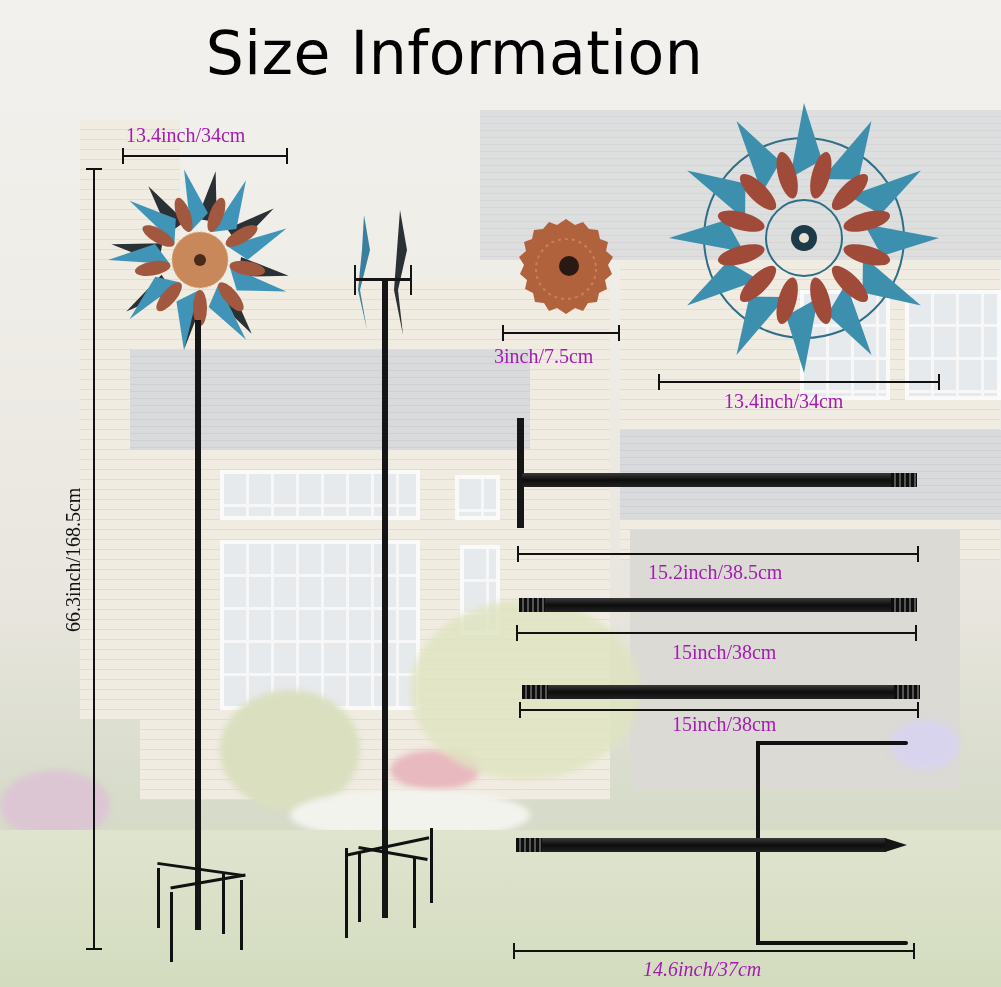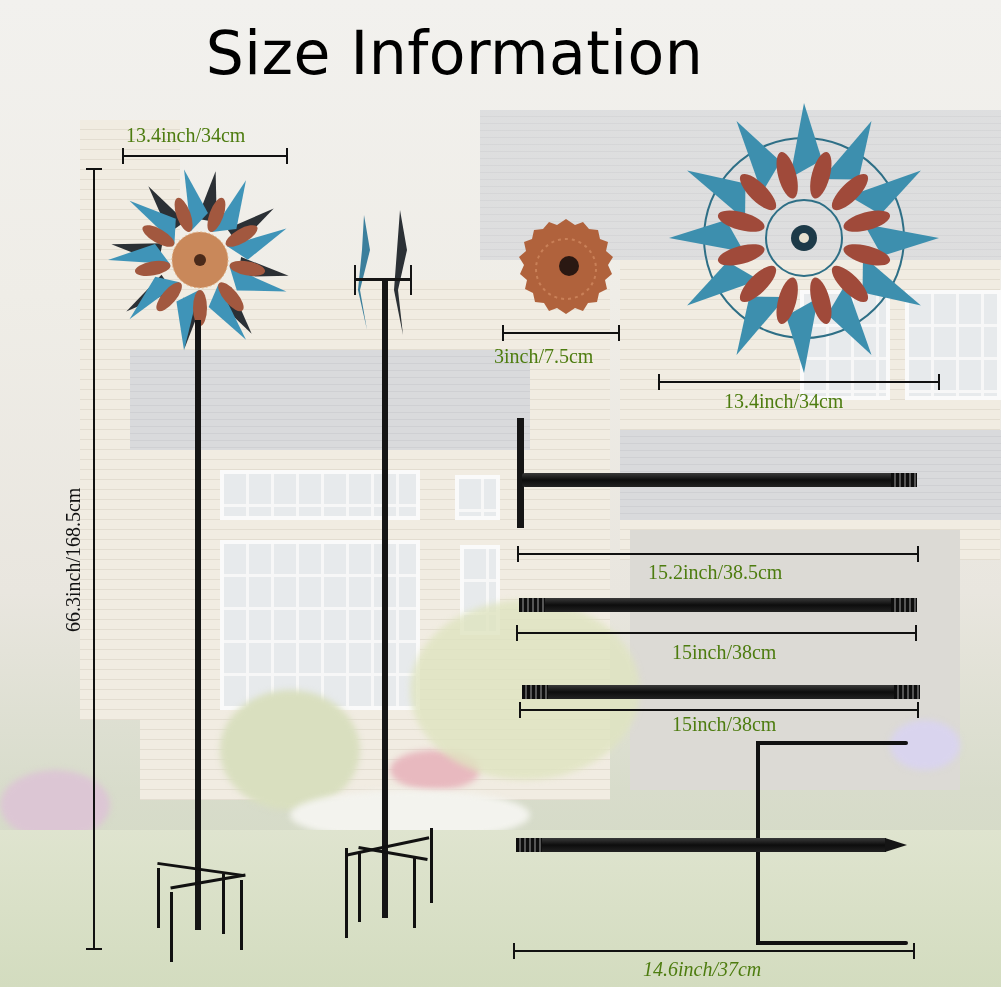--- a/index.html
+++ b/index.html
@@ -12,21 +12,21 @@
   .win::after{content:"";position:absolute;inset:0;background:repeating-linear-gradient(90deg,transparent 0 22px,#f7f7f7 22px 25px),repeating-linear-gradient(transparent 0 30px,#f7f7f7 30px 33px);}
   .lawn{position:absolute;left:0;top:830px;width:1001px;height:157px;background:linear-gradient(#dfe4cf,#d3dcbf);}
   .bush{position:absolute;border-radius:50%;filter:blur(3px);}
   .title{position:absolute;left:0;width:909px;top:18px;text-align:center;font-family:"DejaVu Sans",sans-serif;font-size:60px;color:#000;letter-spacing:0.5px;}
   .dim{position:absolute;height:2px;background:#111;}
   .dim::before,.dim::after{content:"";position:absolute;top:-7px;width:2px;height:16px;background:#111;}
   .dim::before{left:0}.dim::after{right:0}
   .vdim{position:absolute;width:2px;background:#111;}
   .vdim::before,.vdim::after{content:"";position:absolute;left:-7px;height:2px;width:16px;background:#111;}
   .vdim::before{top:0}.vdim::after{bottom:0}
-  .lbl{position:absolute;font-size:20px;color:#4d7c0f;white-space:nowrap;}
+  .lbl{position:absolute;font-size:20px;color:#a21caf;white-space:nowrap;}
   .vlbl{position:absolute;font-size:20px;color:#111;white-space:nowrap;transform:rotate(-90deg);transform-origin:left top;}
   .pole{position:absolute;background:#151515;}
   .rod{position:absolute;height:14px;background:linear-gradient(#3a3a3a,#0d0d0d 50%,#222);border-radius:3px;}
   .rod .grip{position:absolute;top:0;width:26px;height:14px;background:repeating-linear-gradient(90deg,#0d0d0d 0 3px,#555 3px 5px);}
   .leg{position:absolute;background:#111;}
 </style>
 </head>
 <body>
 
 <div class="bg">

